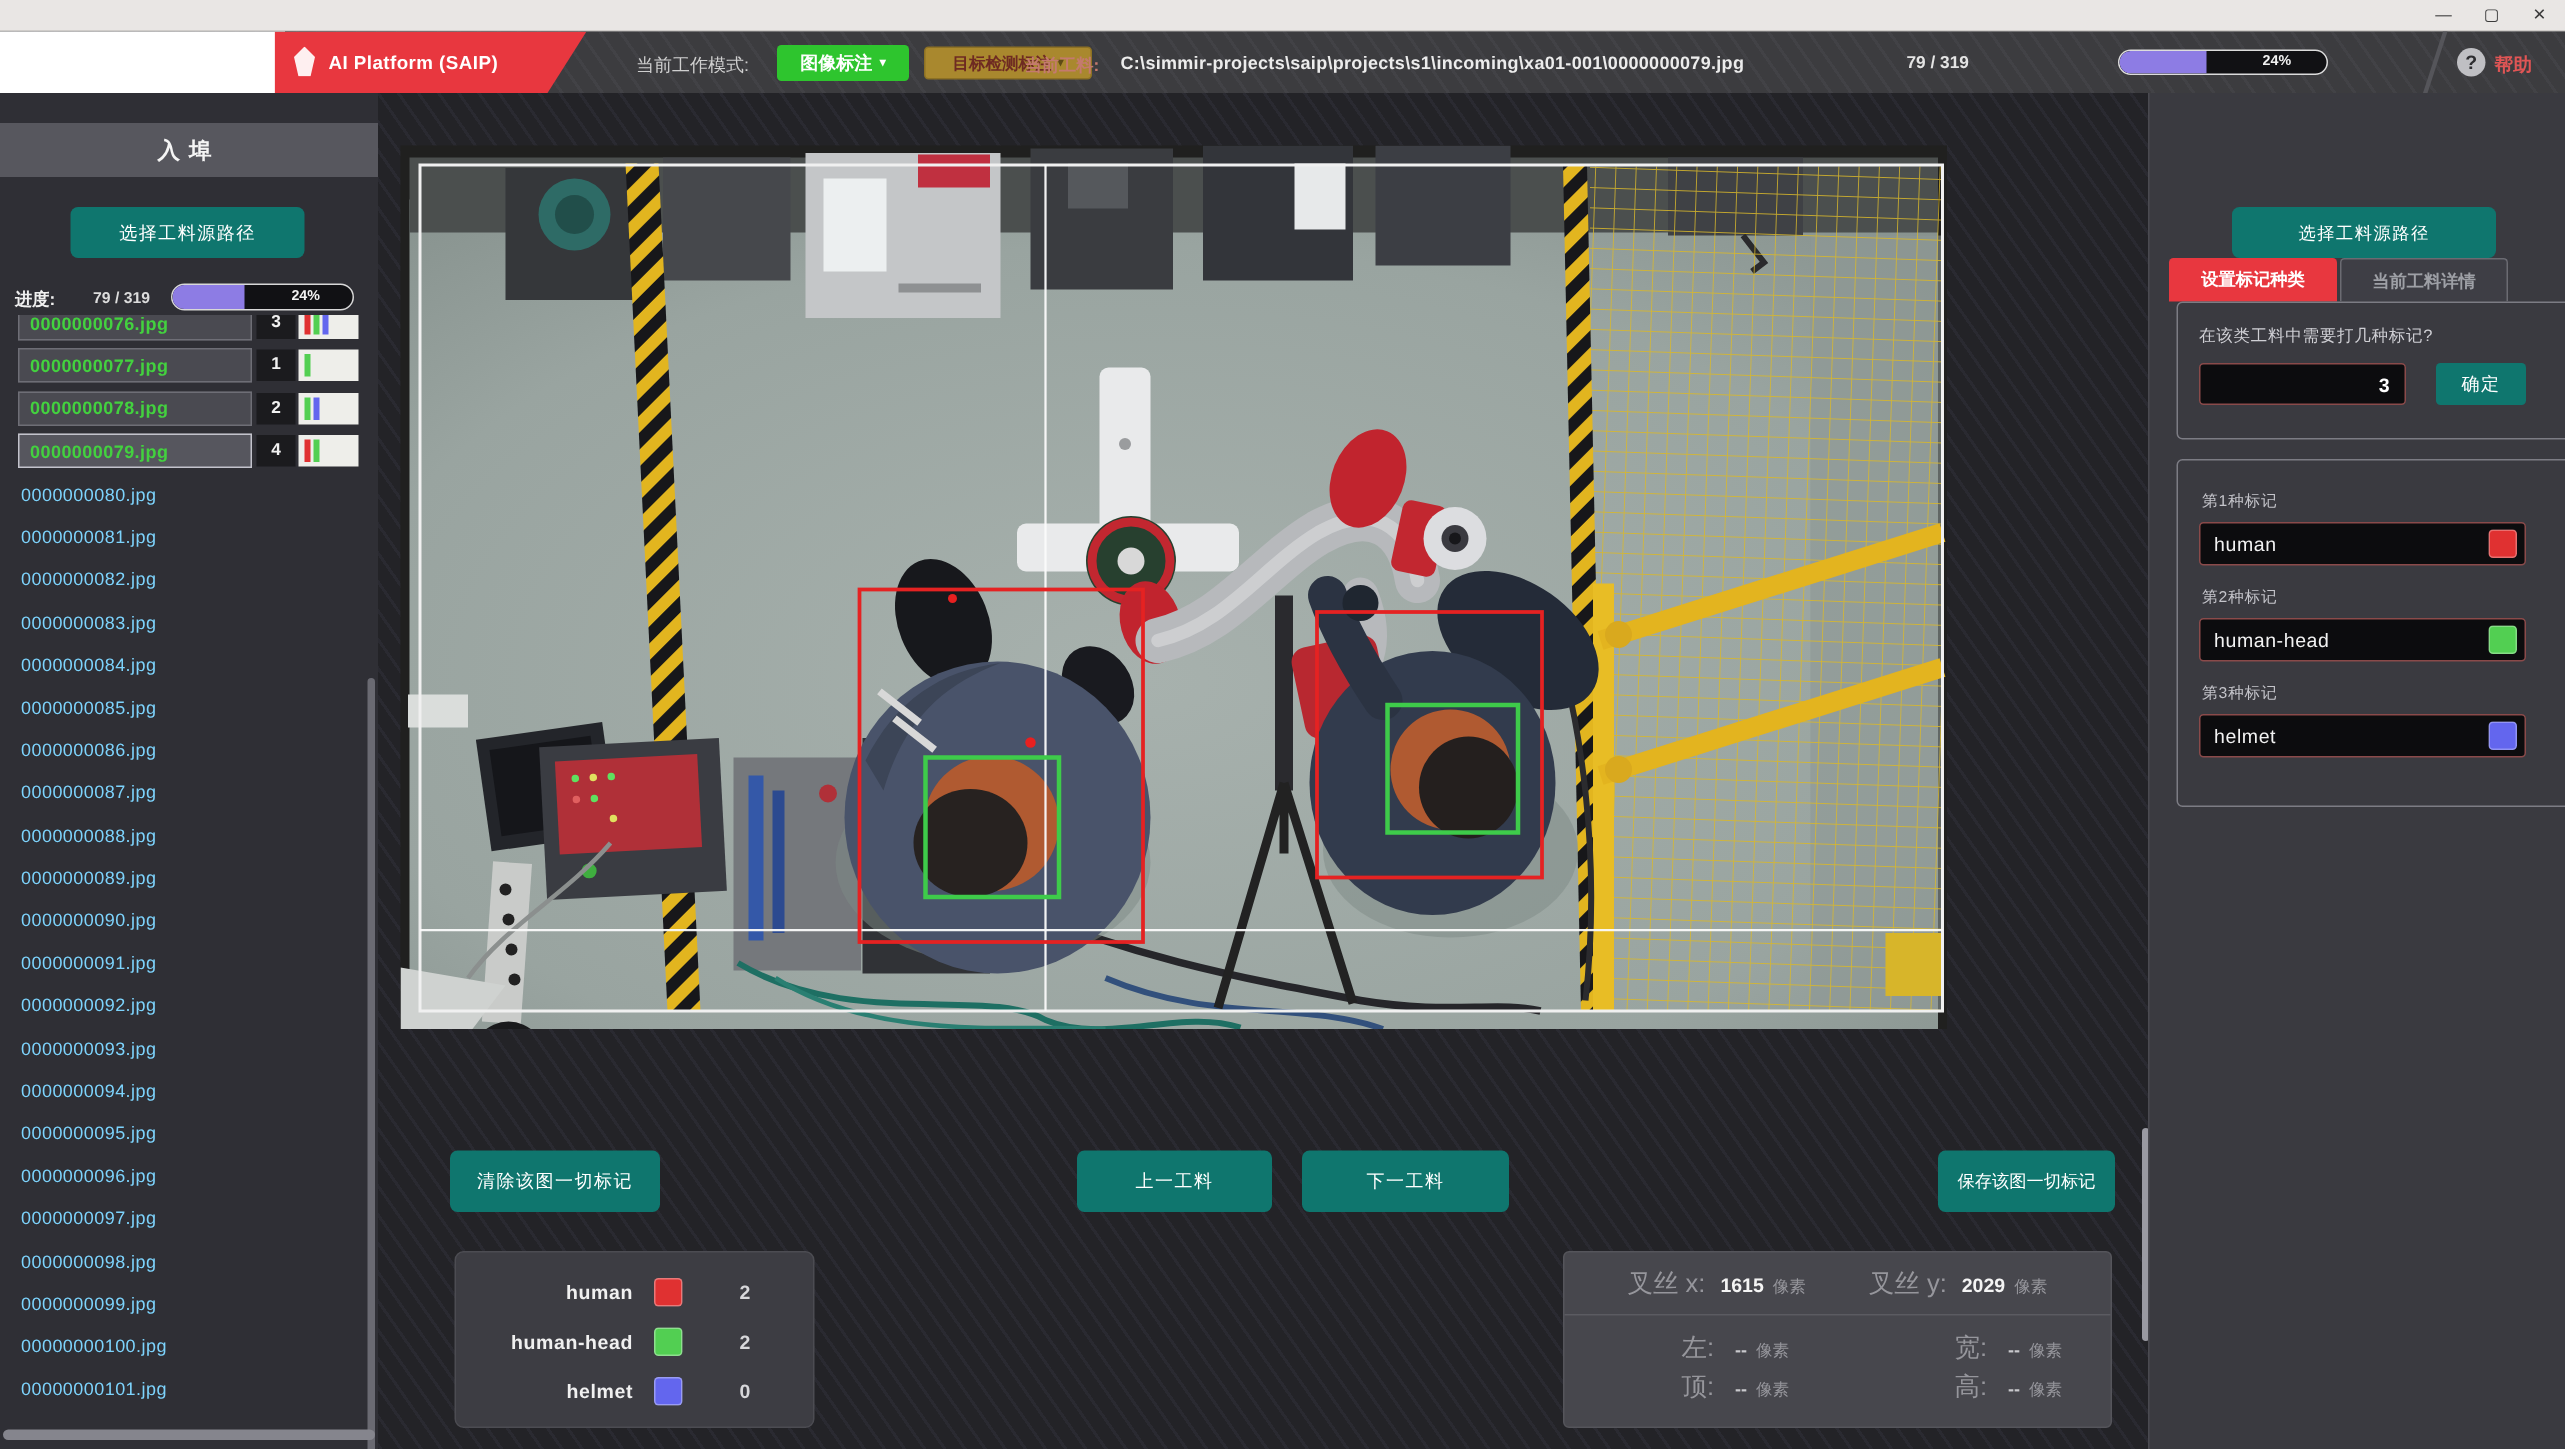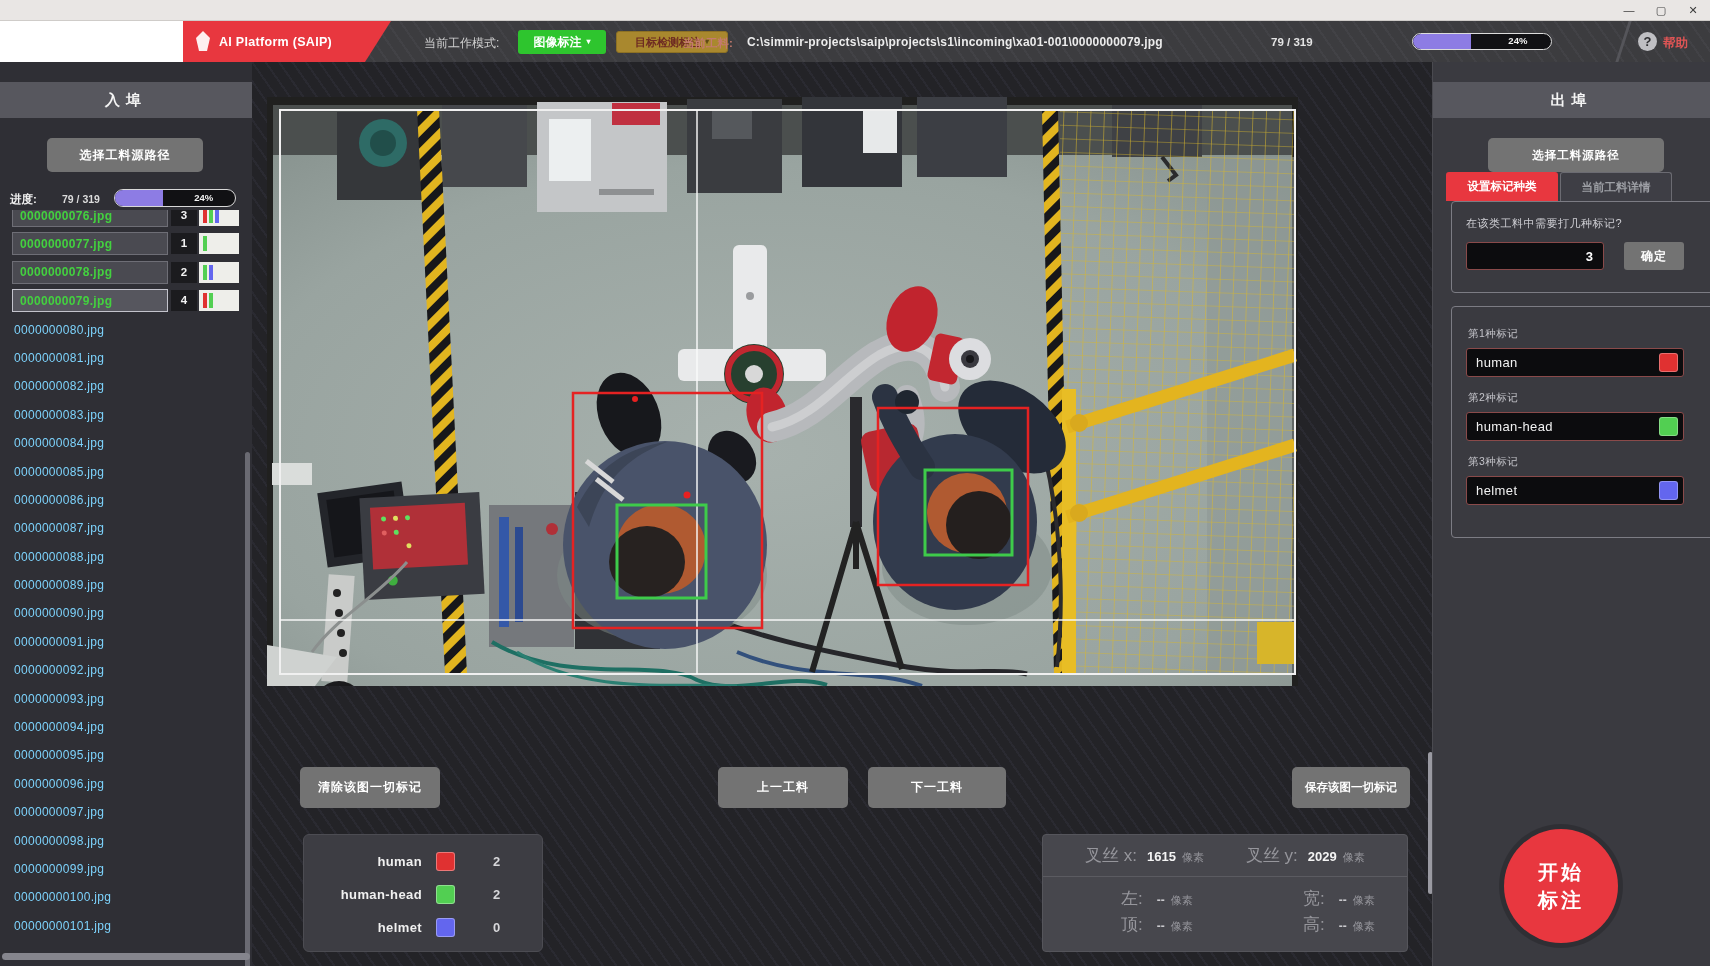--- a/index.html
+++ b/index.html
@@ -46,21 +46,21 @@
                  background:#bfbfc3; color:#2d2d30; font-size:13px; font-weight:bold; text-align:center; line-height:19px; }
   .help-label { position:absolute; left:1663px; top:14px; color:#e05555; font-size:12.5px; font-weight:bold; }
 
   
   .left-panel { position:absolute; left:0; top:62px; width:252px; height:904px; background:#2f2f35; }
   .right-panel { position:absolute; left:1432px; top:62px; width:278px; height:904px; background:#3a3a40;
                  border-left:1px solid #4a4a50; }
   .panel-header { position:absolute; left:0; width:100%; height:36px; background:#57575e;
                   color:#f5f5f5; font-size:15px; font-weight:bold; letter-spacing:6px;
                   display:flex; align-items:center; justify-content:center; }
-  .red-btn { background:#737373; color:#fff; border:none; border-radius:5px; font-size:12px; font-weight:bold;
+  .red-btn { background:#0f766e; color:#fff; border:none; border-radius:5px; font-size:12px; font-weight:normal;
              letter-spacing:1px; cursor:pointer; }
 
   
   .lp-header { top:20px; }
   .lp-select { position:absolute; left:47px; top:76px; width:156px; height:34px; }
   .lp-progress-row { position:absolute; left:0; top:126px; width:252px; height:22px; }
   .lp-progress-label { position:absolute; left:10px; top:4px; color:#f0f0f0; font-size:11.5px; font-weight:bold; }
   .lp-progress-text { position:absolute; left:62px; top:5px; color:#dcdcdc; font-size:10.5px; font-weight:bold; }
   .lp-pill { position:absolute; left:114px; top:1px; width:122px; height:18px; border:1.5px solid #d8d8d8;
              border-radius:9px; background:#111114; overflow:hidden; }
@@ -504,21 +504,20 @@
             <span class="c-unit">像素</span>
           </div>
         </div>
       </div>
     </div>
 
     <div class="splitter"></div>
   </div>
 
   <div class="right-panel">
-    <div class="panel-header rp-header">出埠</div>
     <button class="red-btn rp-select">选择工料源路径</button>
 
     <div class="tab tab-active">设置标记种类</div>
     <div class="tab tab-inactive">当前工料详情</div>
 
     <div class="groupbox gb-1">
       <div class="question">在该类工料中需要打几种标记?</div>
       <div class="count-row">
         <input class="count-input" value="3" style="">
         <button class="red-btn confirm-btn">确定</button>
@@ -544,18 +543,14 @@
 
   <div>
     <div class="mark-label">第3种标记</div>
     <div class="mark-field">
       <span class="mark-value">helmet</span>
       <span class="mark-swatch" style="background: rgb(99, 102, 238);"></span>
     </div>
   </div>
 </div>
 
-    <button class="start-circle">
-      <span>开始</span><br>
-      <span>标注</span>
-    </button>
   </div>
 </div>
 
 </body></html>

